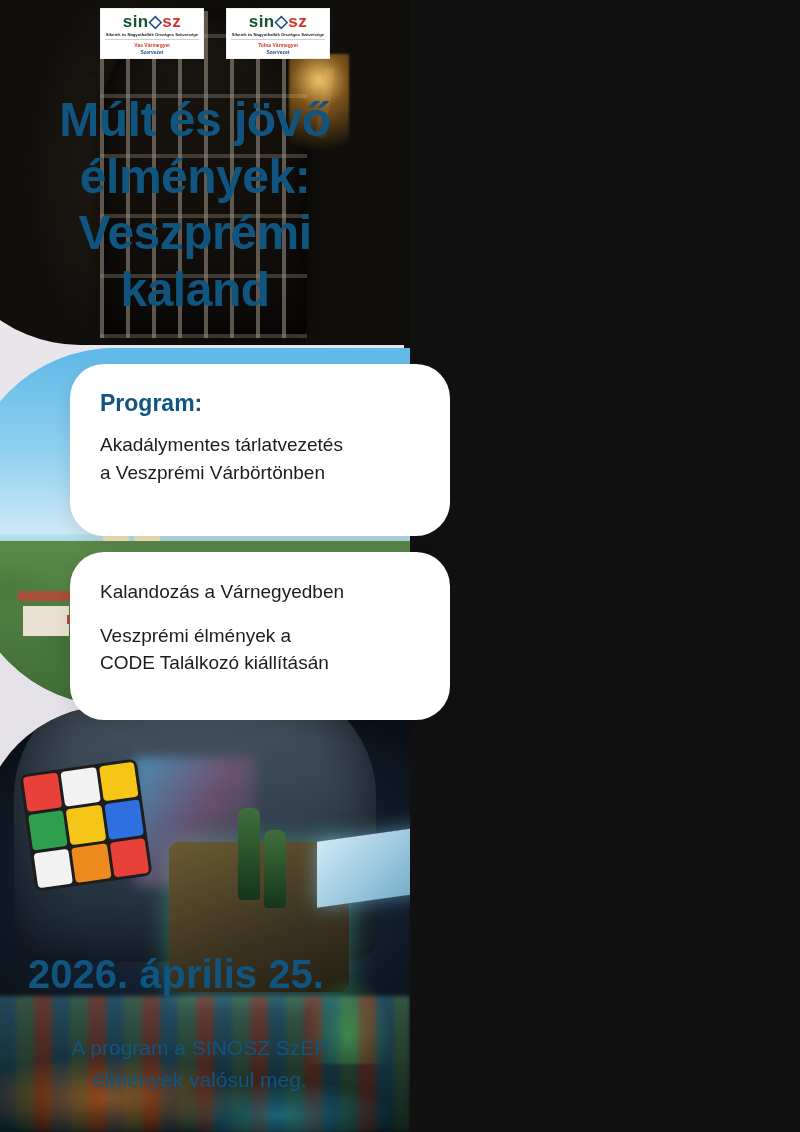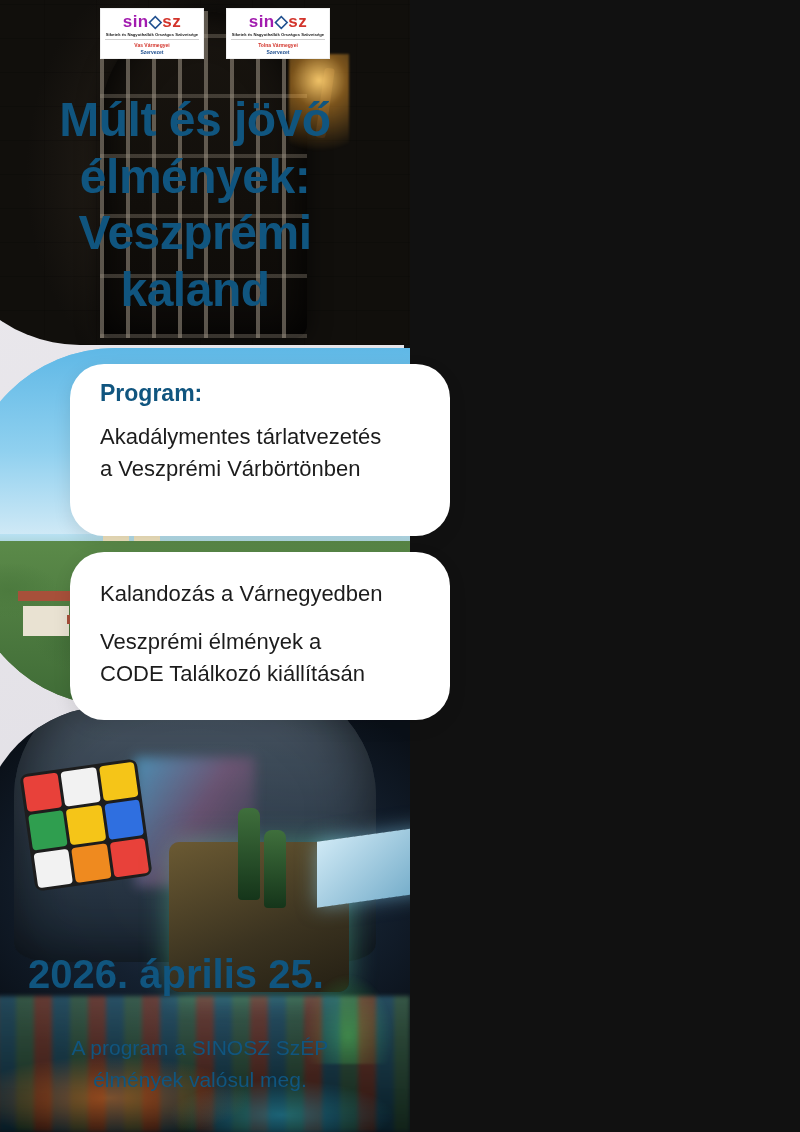--- a/index.html
+++ b/index.html
@@ -200,21 +200,21 @@
     text-align: center;
     border: 1px solid #f0f0f0;
   }
   .logo-word {
     font-weight: 700;
     font-size: 17px;
     color: #d3342b;
     letter-spacing: .5px;
     line-height: 1;
   }
-  .logo-word .sin { color: #a21caf; }
+  .logo-word .sin { color: #14532d; }
   .logo-word .dot { color: #1f4f8f; font-weight: 700; }
   .logo-sub {
     font-size: 4.2px;
     color: #222;
     margin-top: 2px;
     line-height: 1.25;
     font-weight: 700;
   }
   .logo-org {
     margin-top: 2px;
@@ -239,32 +239,32 @@
     letter-spacing: -0.5px;
   }
   
   .card {
     position: absolute;
     background: #ffffff;
     border-radius: 34px;
     box-shadow: 0 6px 18px rgba(0,0,0,.10);
     box-sizing: border-box;
   }
-  .card-1 { left: 70px; top: 364px; width: 380px; height: 172px; padding: 16px 30px; }
+  .card-1 { left: 70px; top: 364px; width: 380px; height: 172px; padding: 26px 30px; }
   .card-2 { left: 70px; top: 552px; width: 380px; height: 168px; padding: 26px 30px; }
   .card-3 { left: 70px; top: 736px; width: 380px; height: 170px; padding: 26px 30px; }
   .card-heading {
     color: #10557f;
     font-size: 23px;
     font-weight: 700;
     margin: 0 0 14px 0;
   }
   .card-line {
     color: #1c1c1c;
-    font-size: 22px;
+    font-size: 19px;
     line-height: 1.45;
     margin: 0;
   }
   .card-gap { height: 16px; }
   
   .date {
     position: absolute;
     left: 28px; top: 952px;
     color: #10557f;
     font-size: 40px;

